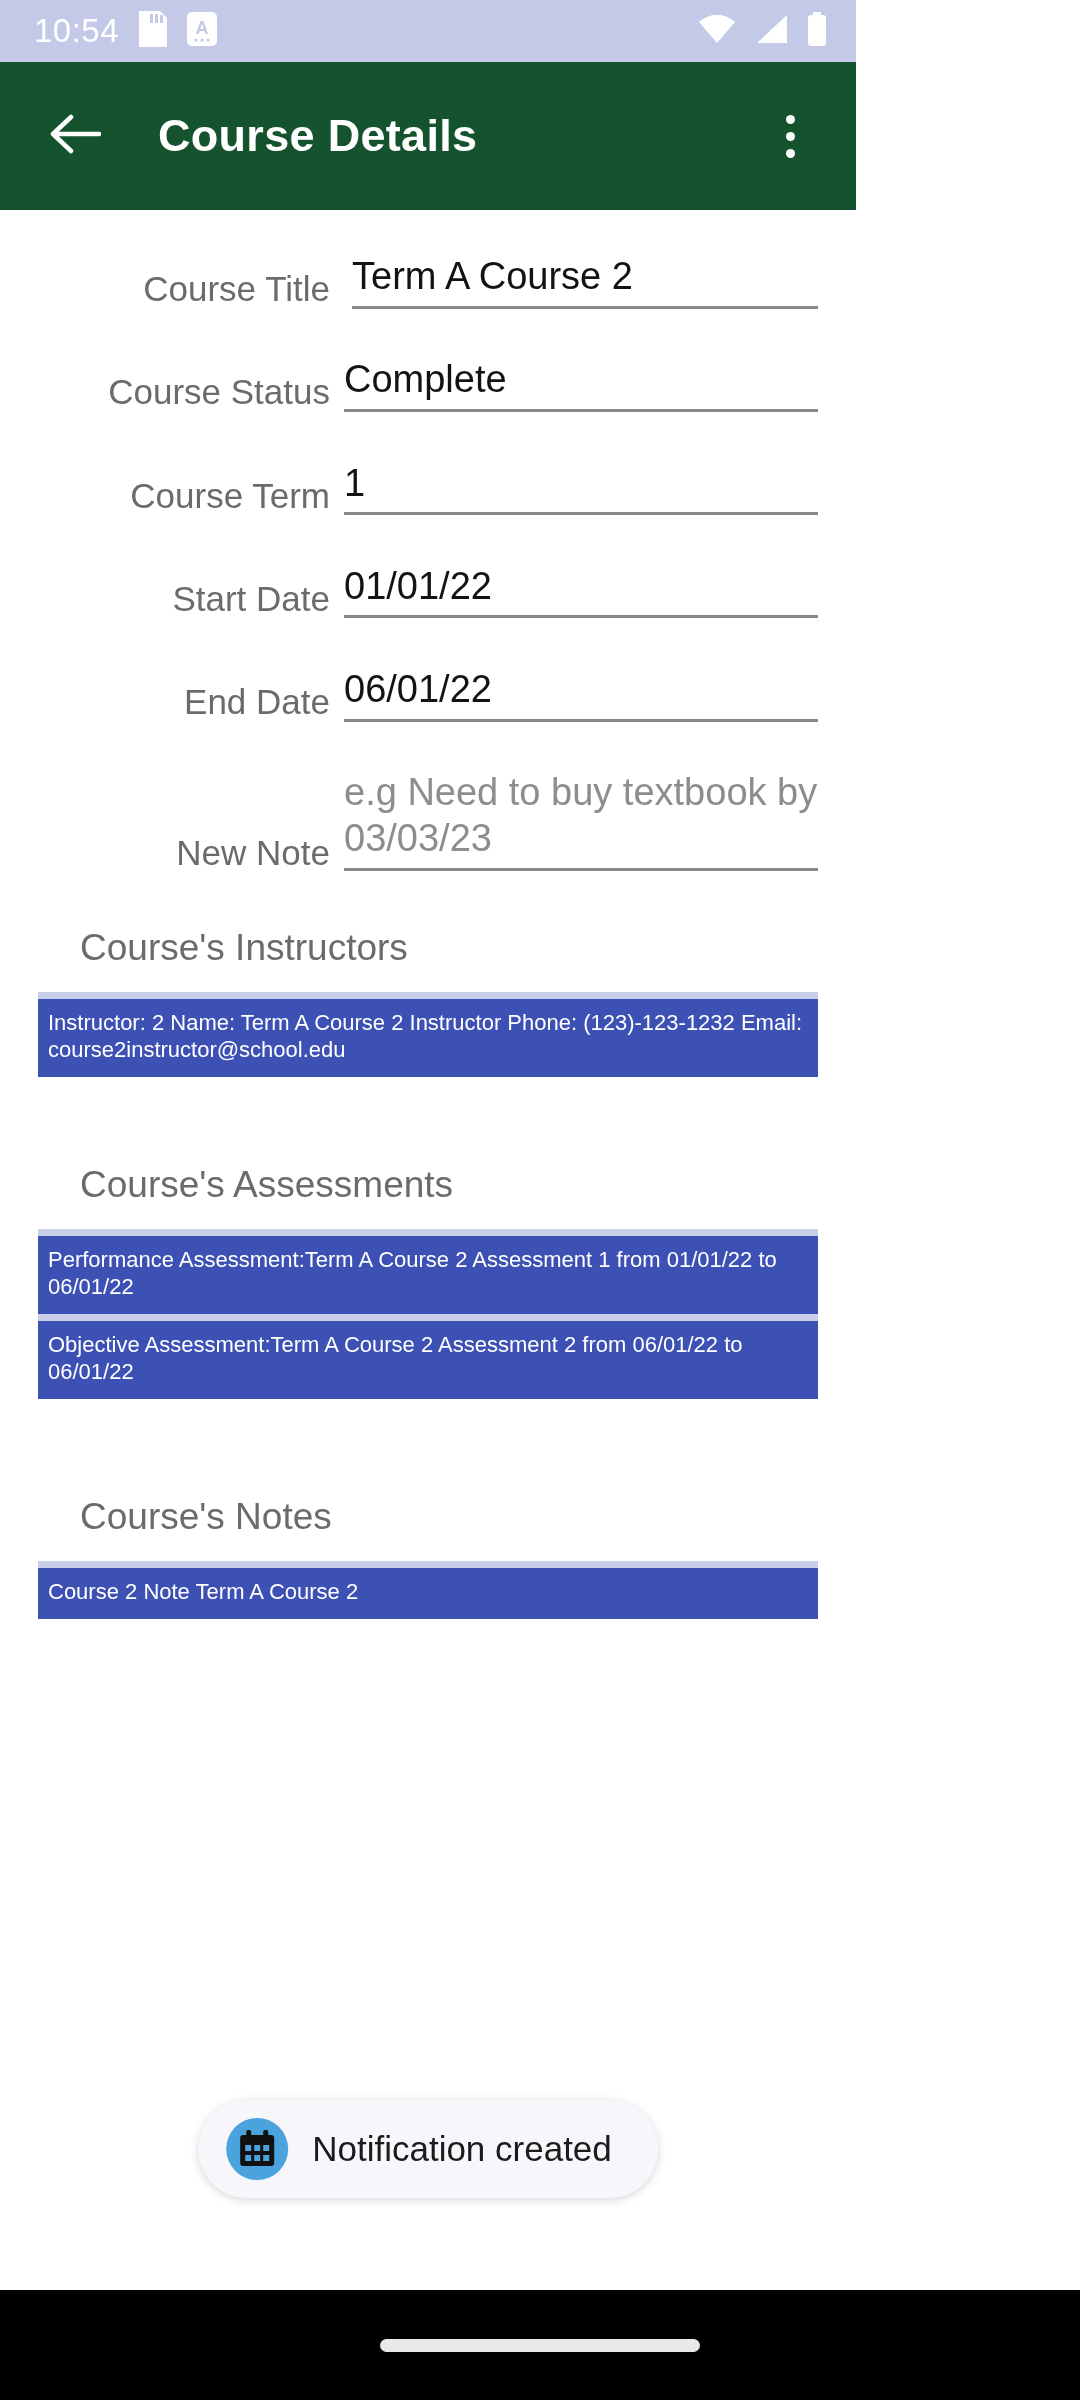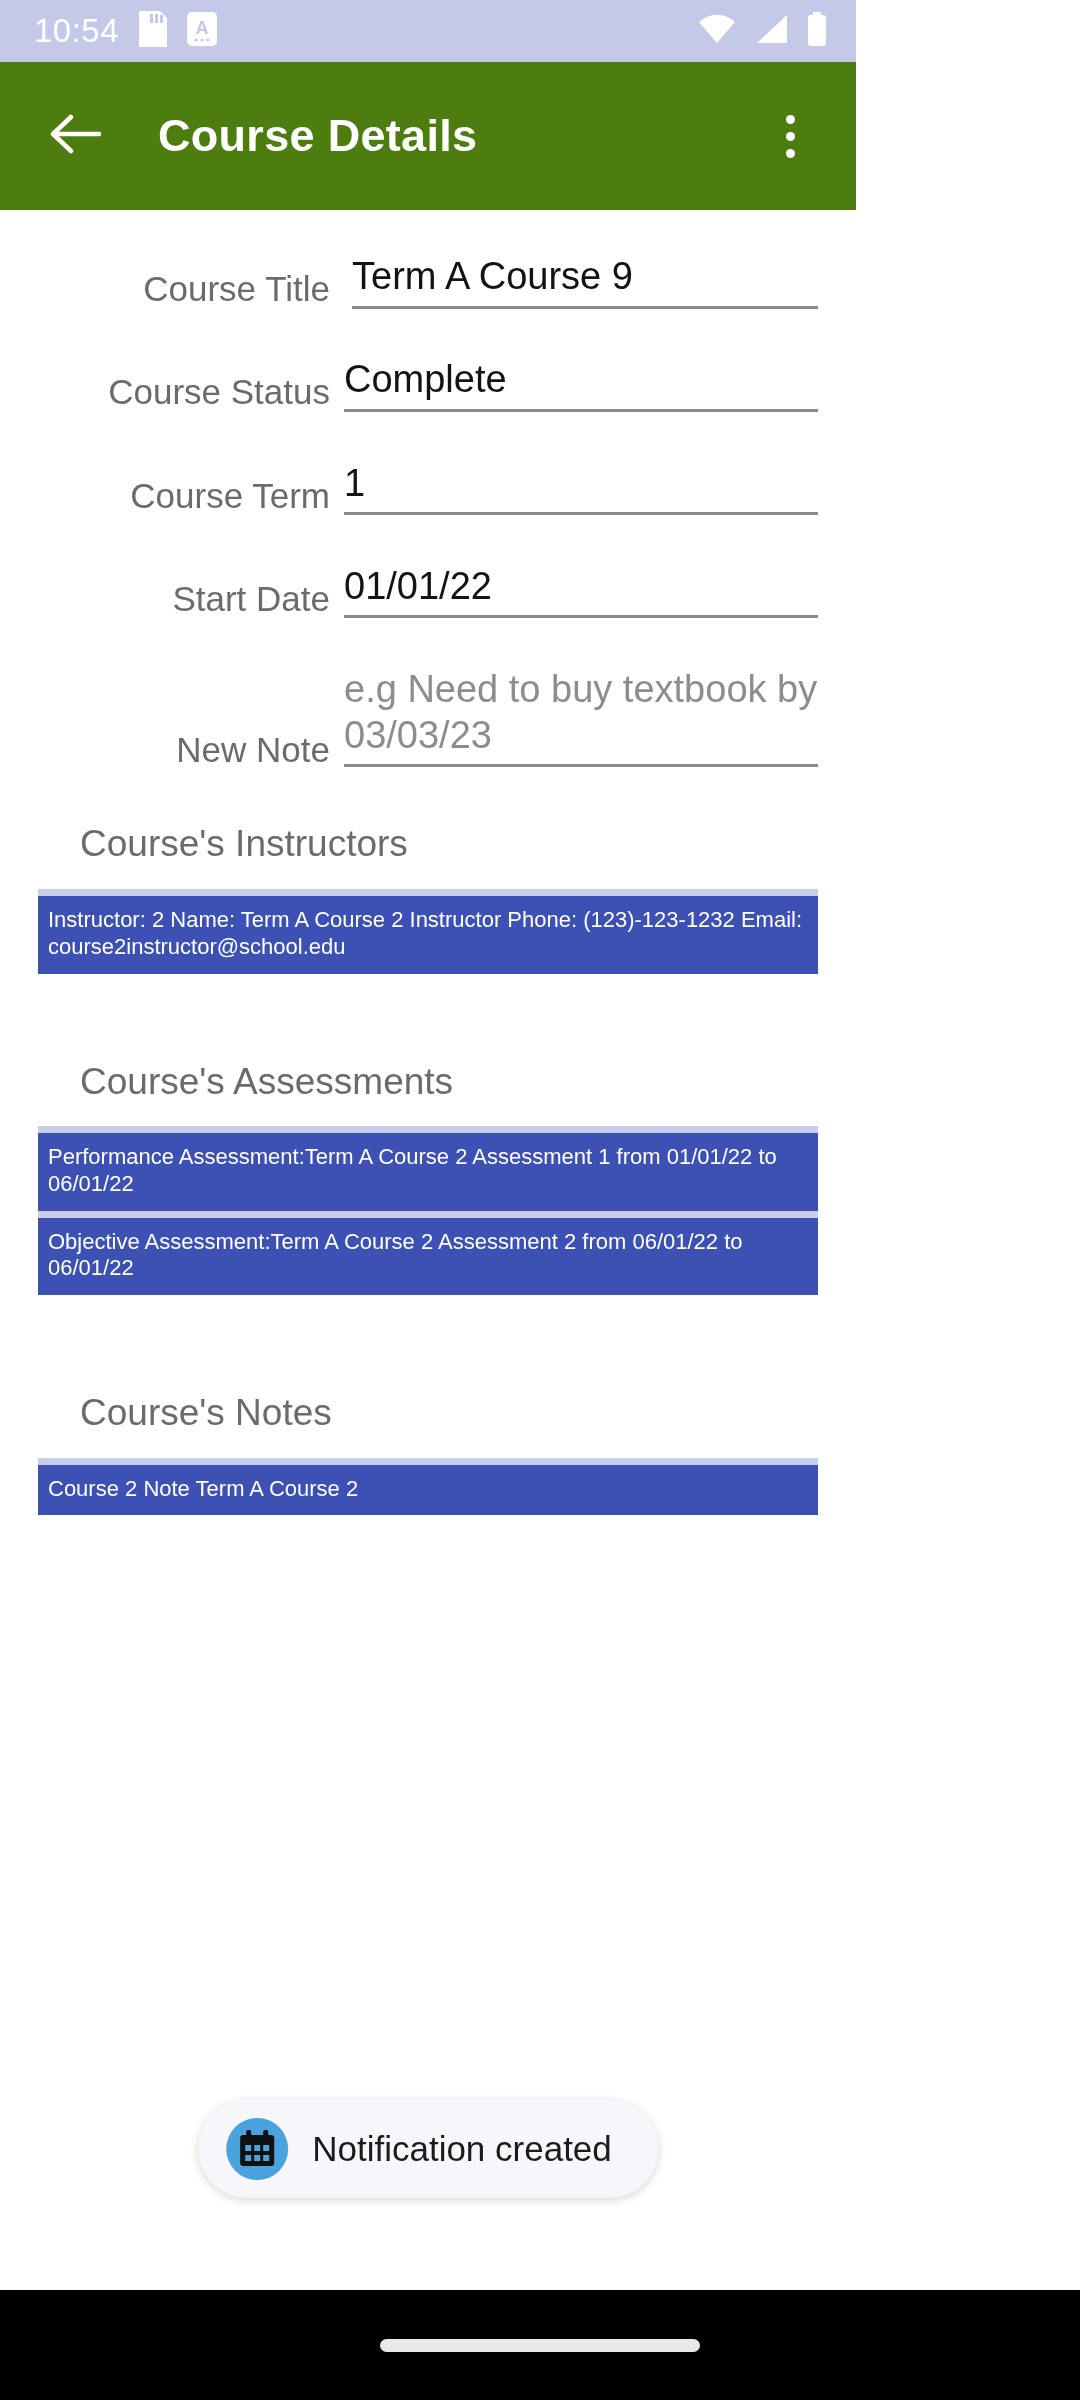--- a/index.html
+++ b/index.html
@@ -17,21 +17,21 @@
     display:flex; align-items:center; justify-content:space-between;
     padding:0 28px 0 34px;
   }
   .sb-left { display:flex; align-items:center; gap:20px; }
   .sb-time { color:#ffffff; font-size:33px; letter-spacing:.5px; }
   .sb-right { display:flex; align-items:center; gap:18px; }
   .ic { display:block; }
 
   
   .appbar {
-    height:148px; background:#4d7c0f;
+    height:148px; background:#14532d;
     display:flex; align-items:center;
     padding:0 34px 0 40px;
   }
   .back-btn { width:70px; height:70px; display:flex; align-items:center; justify-content:center; }
   .appbar-title {
     color:#ffffff; font-size:45px; font-weight:bold;
     margin-left:48px; flex:1; letter-spacing:.3px;
   }
   .overflow-btn {
     width:64px; height:80px;
@@ -174,21 +174,21 @@
       <span class="odot"></span>
       <span class="odot"></span>
     </div>
   </div>
 
   <div class="form">
 
     <div class="frow r-title">
       <div class="flabel">Course Title</div>
       <div class="fctrl">
-        <div class="fval">Term A Course 9</div>
+        <div class="fval">Term A Course 2</div>
         <div class="uline"></div>
       </div>
     </div>
 
     <div class="frow r-status">
       <div class="flabel">Course Status</div>
       <div class="fctrl">
         <div class="fval">Complete</div>
         <div class="uline"></div>
       </div>
@@ -203,20 +203,27 @@
     </div>
 
     <div class="frow r-start">
       <div class="flabel">Start Date</div>
       <div class="fctrl">
         <div class="fval">01/01/22</div>
         <div class="uline"></div>
       </div>
     </div>
 
+    <div class="frow r-end">
+      <div class="flabel">End Date</div>
+      <div class="fctrl">
+        <div class="fval">06/01/22</div>
+        <div class="uline"></div>
+      </div>
+    </div>
 
     <div class="frow r-note">
       <div class="flabel">New Note</div>
       <div class="fctrl">
         <div class="fval ph">e.g Need to buy textbook by 03/03/23</div>
         <div class="uline"></div>
       </div>
     </div>
 
   </div>

